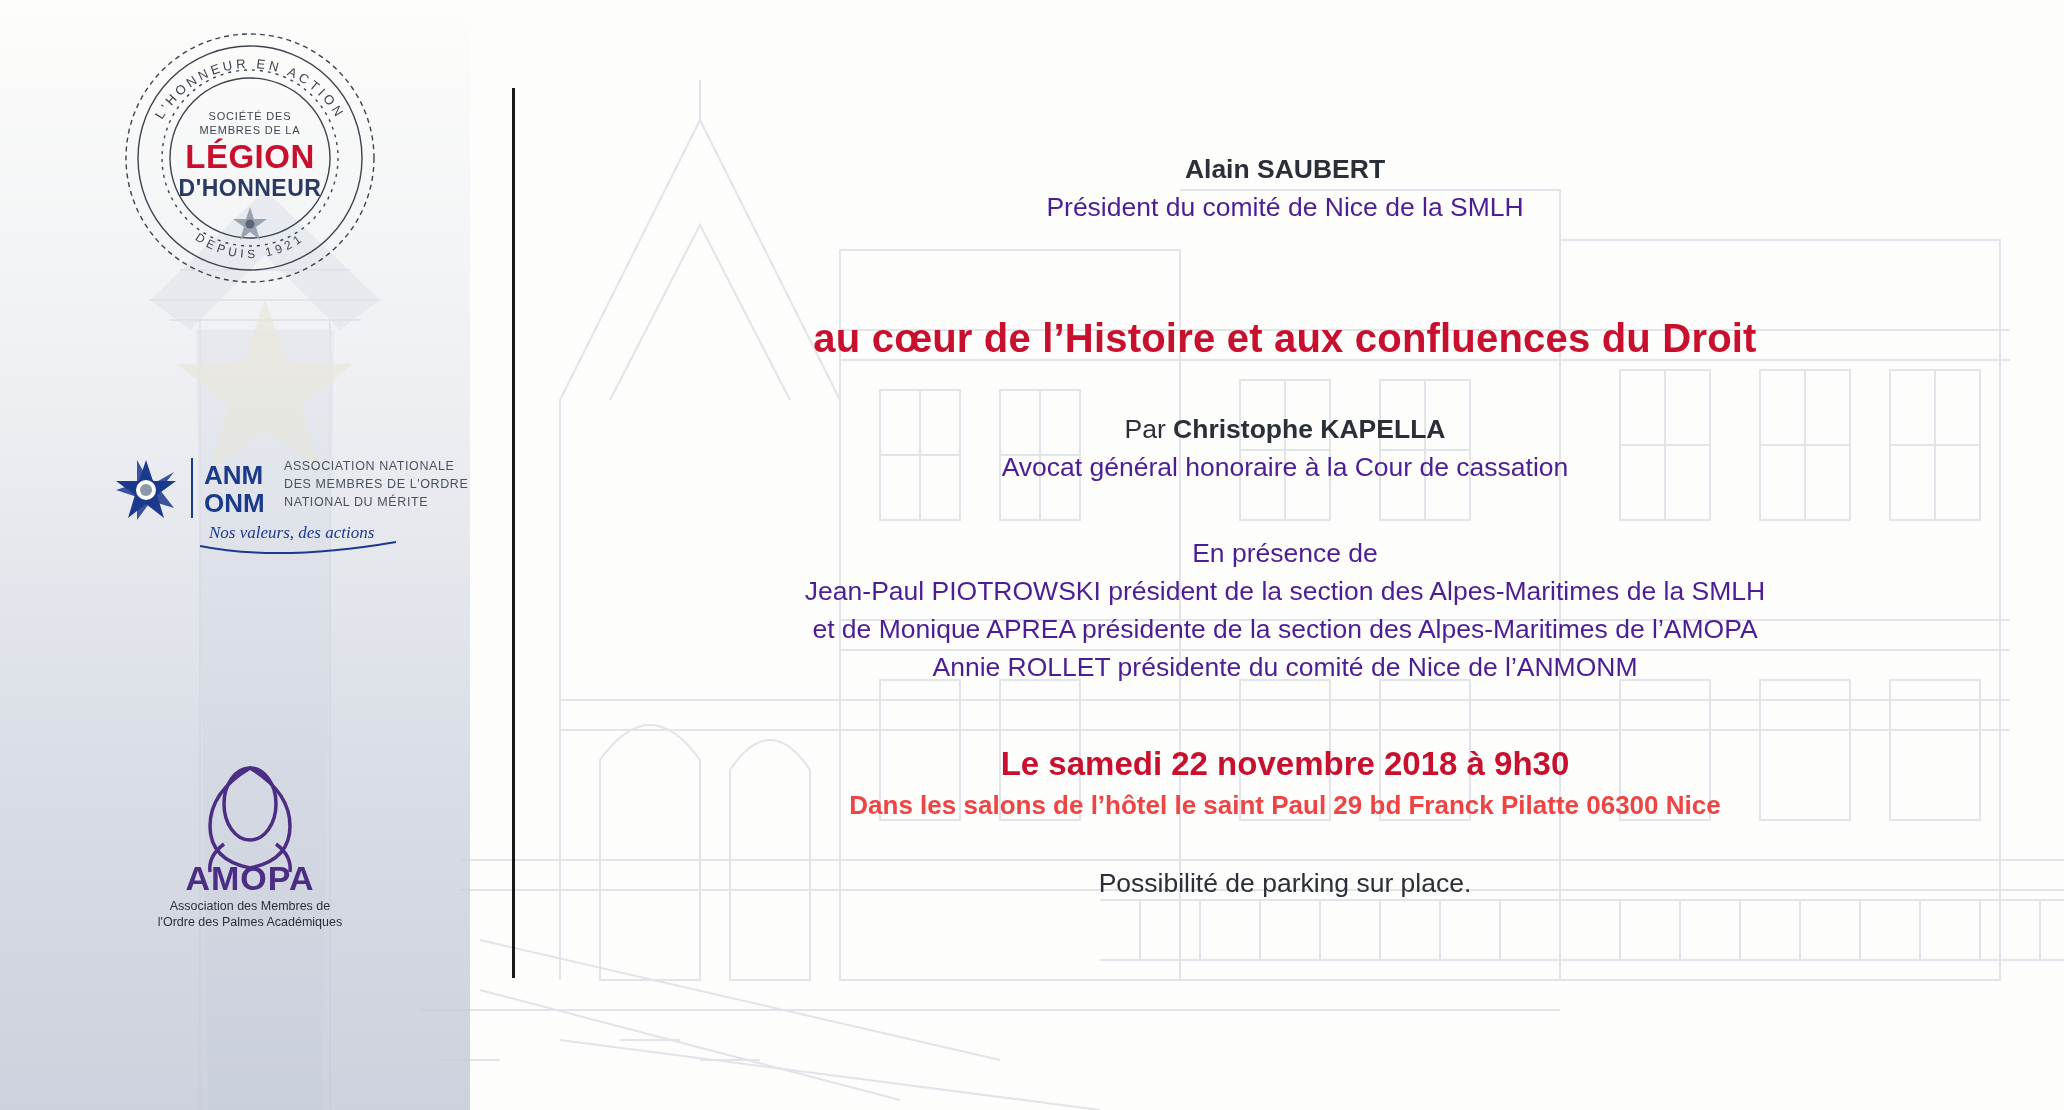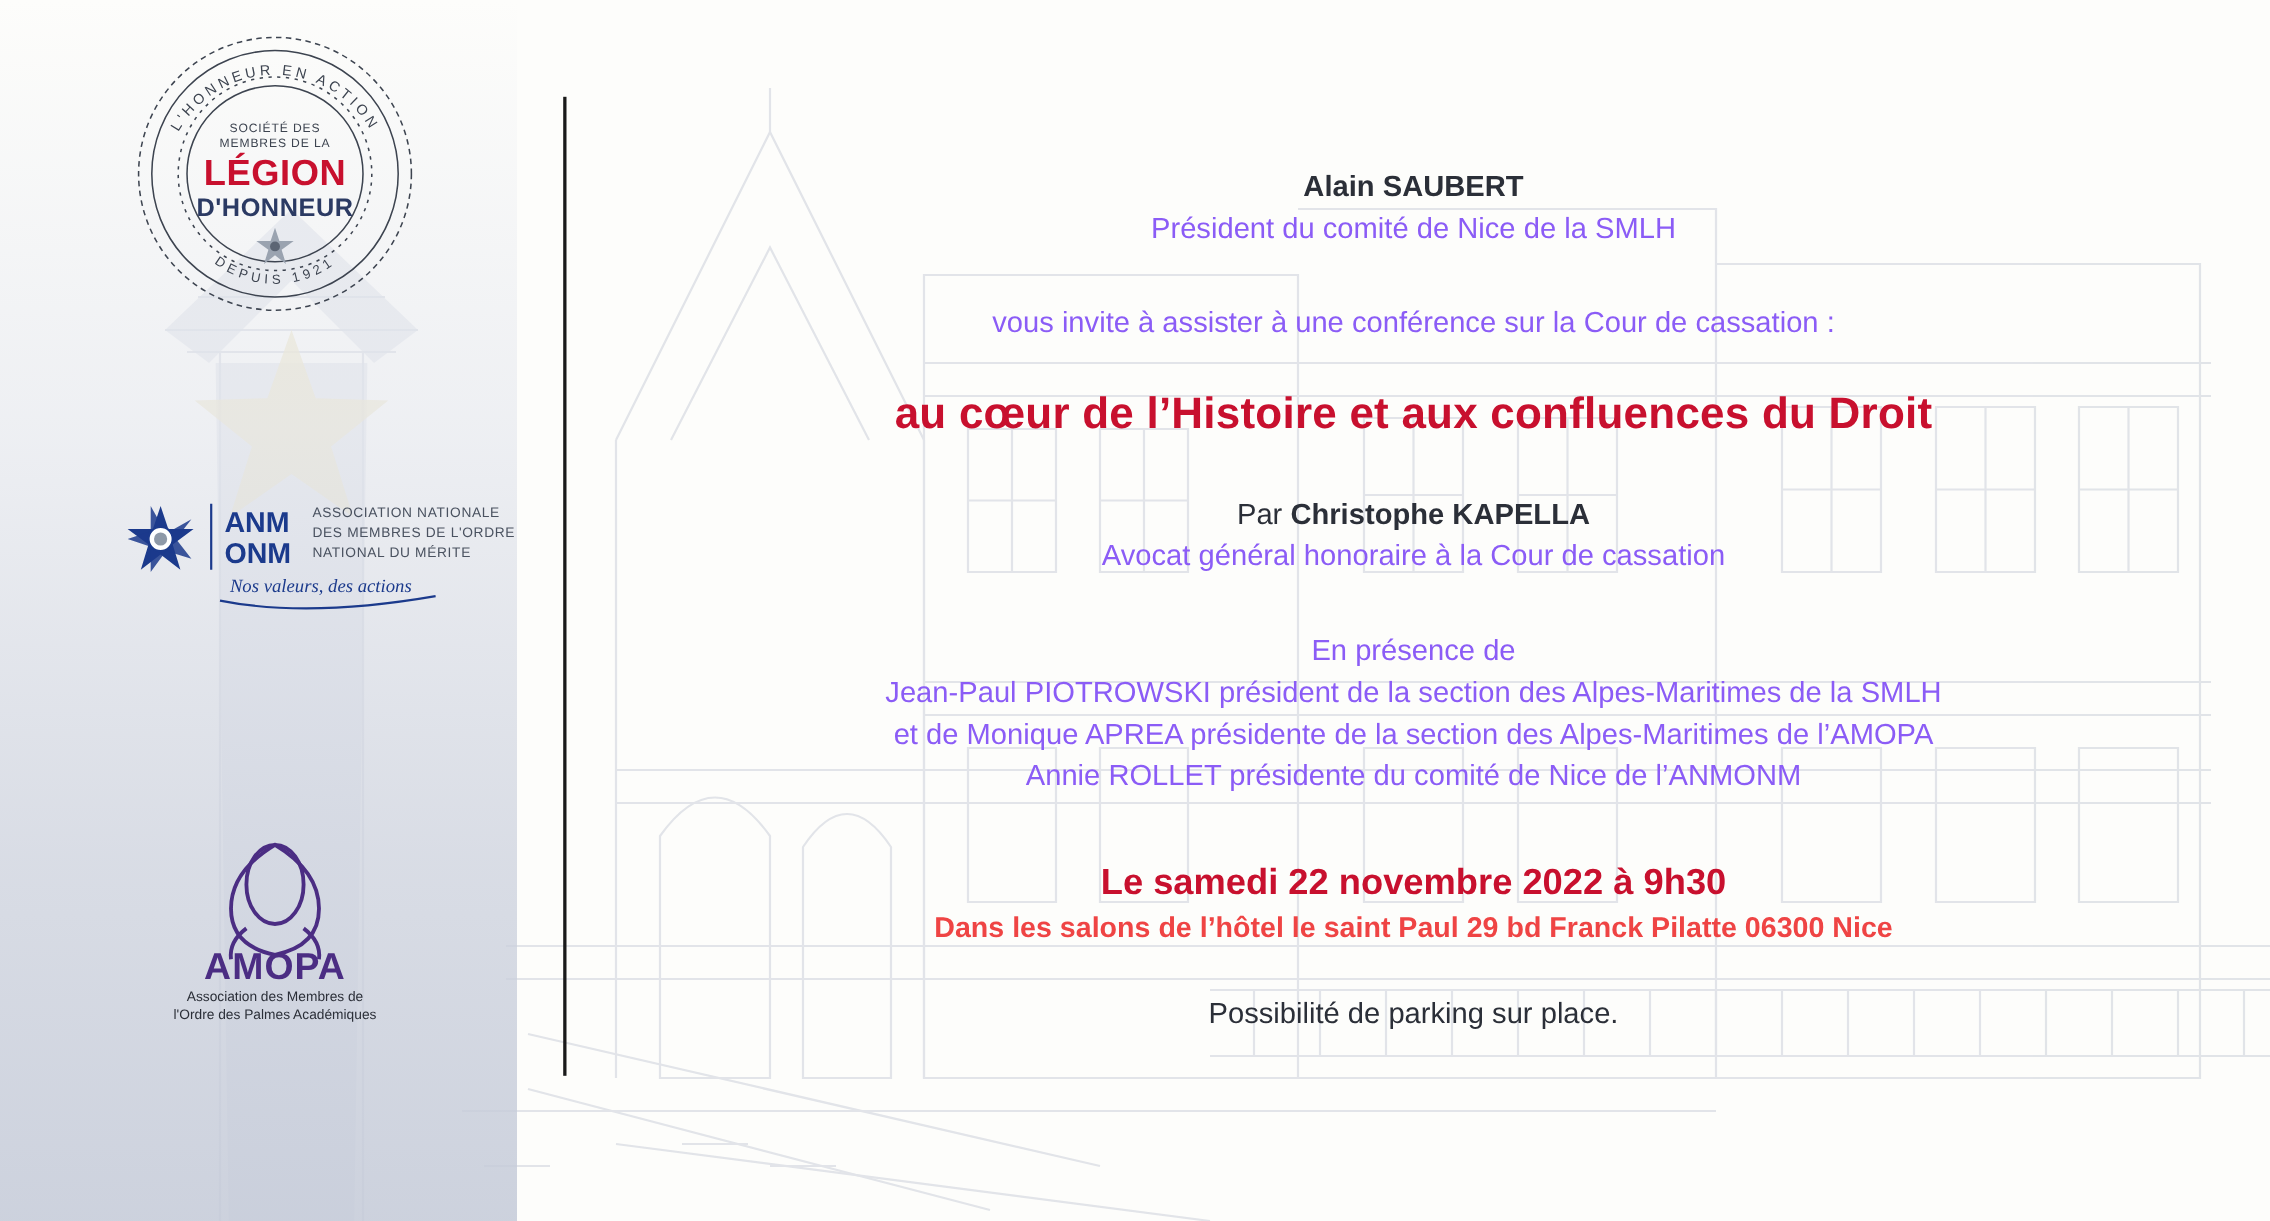--- a/index.html
+++ b/index.html
@@ -71,21 +71,21 @@
     position: absolute;
     left: 540px;
     top: 150px;
     width: 1490px;
     text-align: center;
     color: #2b2f38;
   }
   .line {
     font-size: 26.5px;
     line-height: 38px;
-    color: #8b5cf6;
+    color: #4c1d95;
     white-space: nowrap;
   }
   .name-top {
     font-size: 26.5px;
     font-weight: bold;
     line-height: 38px;
   }
   .gap-40 { height: 40px; }
   .gap-48 { height: 48px; }
   .gap-56 { height: 56px; }
@@ -289,41 +289,40 @@
 
   <div class="v-rule"></div>
 
   <div class="content">
 
     <div class="name-top">Alain SAUBERT</div>
     <div class="line">Président du comité de Nice de la SMLH</div>
 
     <div class="gap-48"></div>
 
-    <div class="line">vous invite à assister à une conférence sur la Cour de cassation :</div>
 
     <div class="gap-40"></div>
 
     <div class="title-red">au cœur de l’Histoire et aux confluences du Droit</div>
 
     <div class="gap-48"></div>
 
     <div class="speaker-line"><span>Par </span><strong>Christophe KAPELLA</strong></div>
     <div class="line">Avocat général honoraire à la Cour de cassation</div>
 
     <div class="gap-48"></div>
 
     <div class="line">En présence de</div>
     <div class="line">Jean-Paul PIOTROWSKI président de la section des Alpes-Maritimes de la SMLH</div>
     <div class="line">et de Monique APREA présidente de la section des Alpes-Maritimes de l’AMOPA</div>
     <div class="line">Annie ROLLET présidente du comité de Nice de l’ANMONM</div>
 
     <div class="gap-56"></div>
 
-    <div class="date-red">Le samedi 22 novembre 2022 à 9h30</div>
+    <div class="date-red">Le samedi 22 novembre 2018 à 9h30</div>
     <div class="venue-red">Dans les salons de l’hôtel le saint Paul 29 bd Franck Pilatte 06300 Nice</div>
 
     <div class="gap-40"></div>
 
     <div class="parking">Possibilité de parking sur place.</div>
   </div>
 
 </div>
 
 </body></html>

